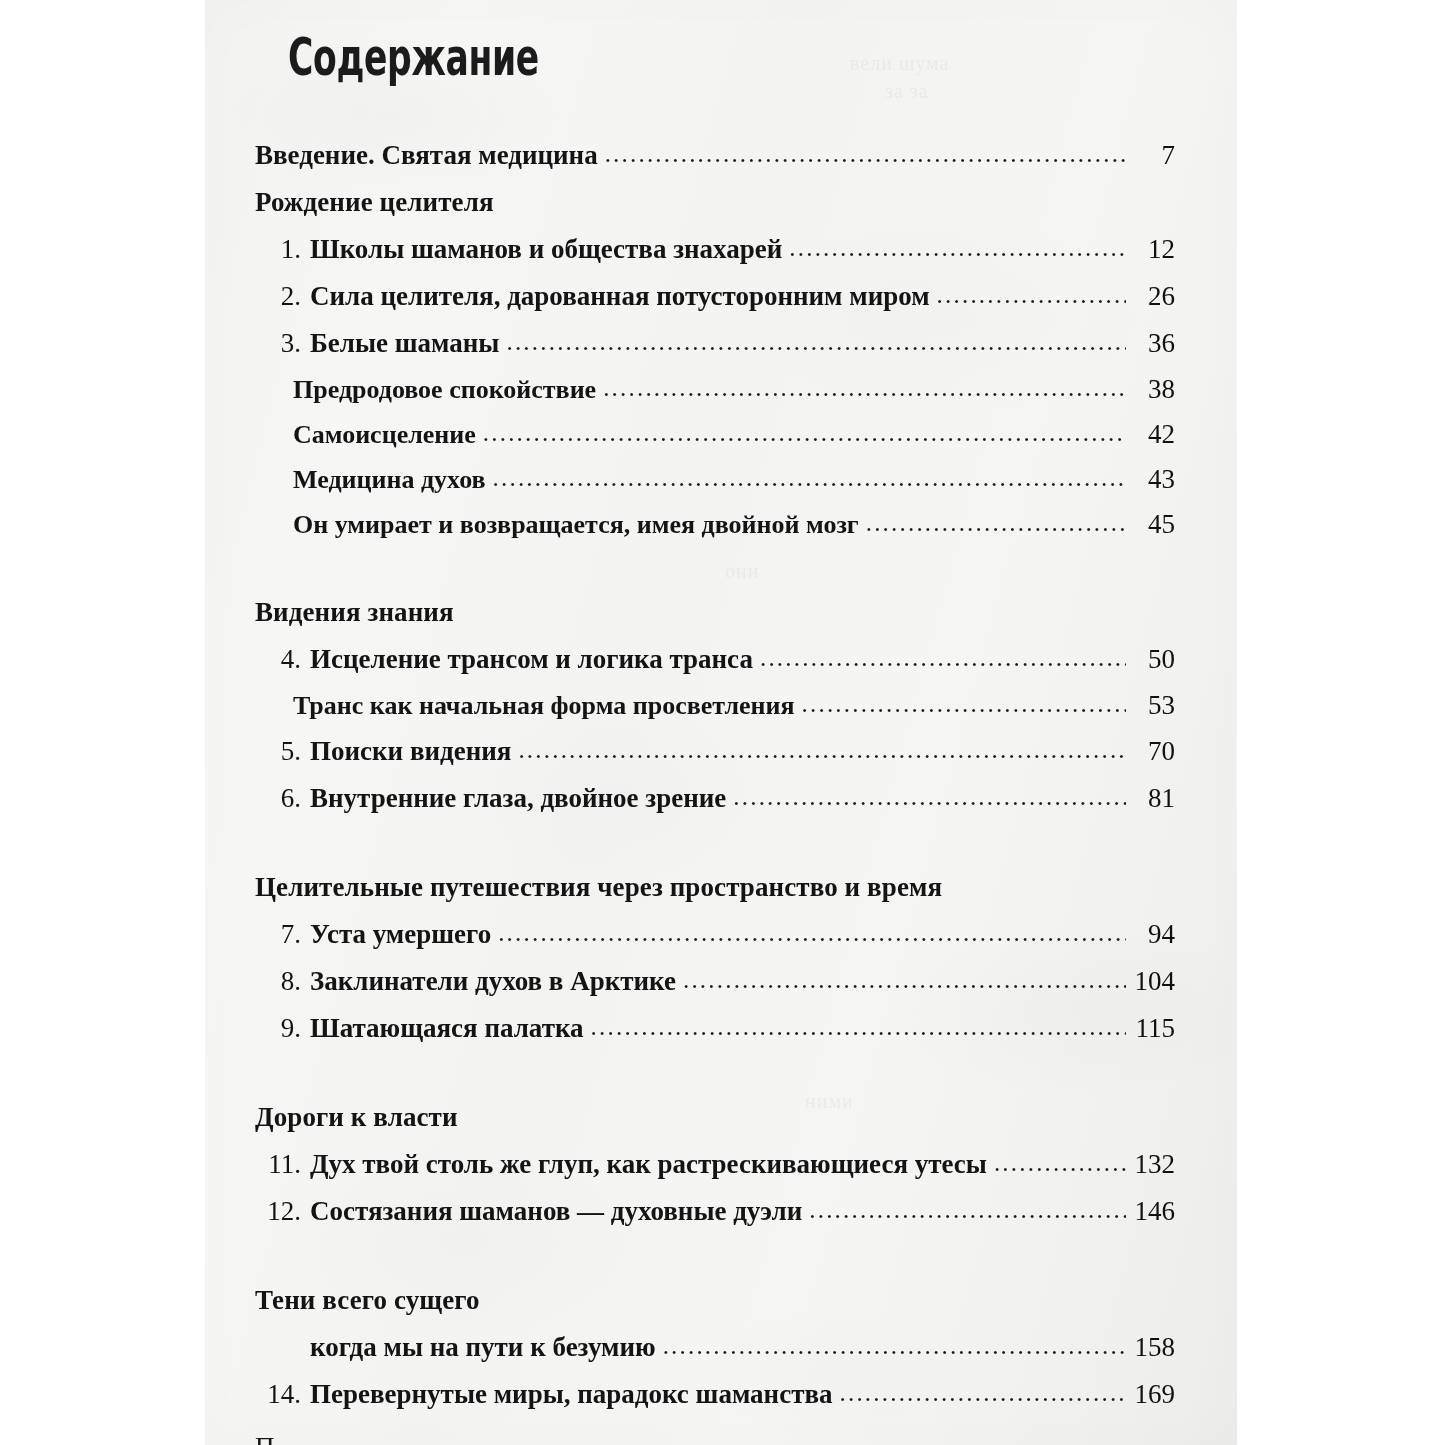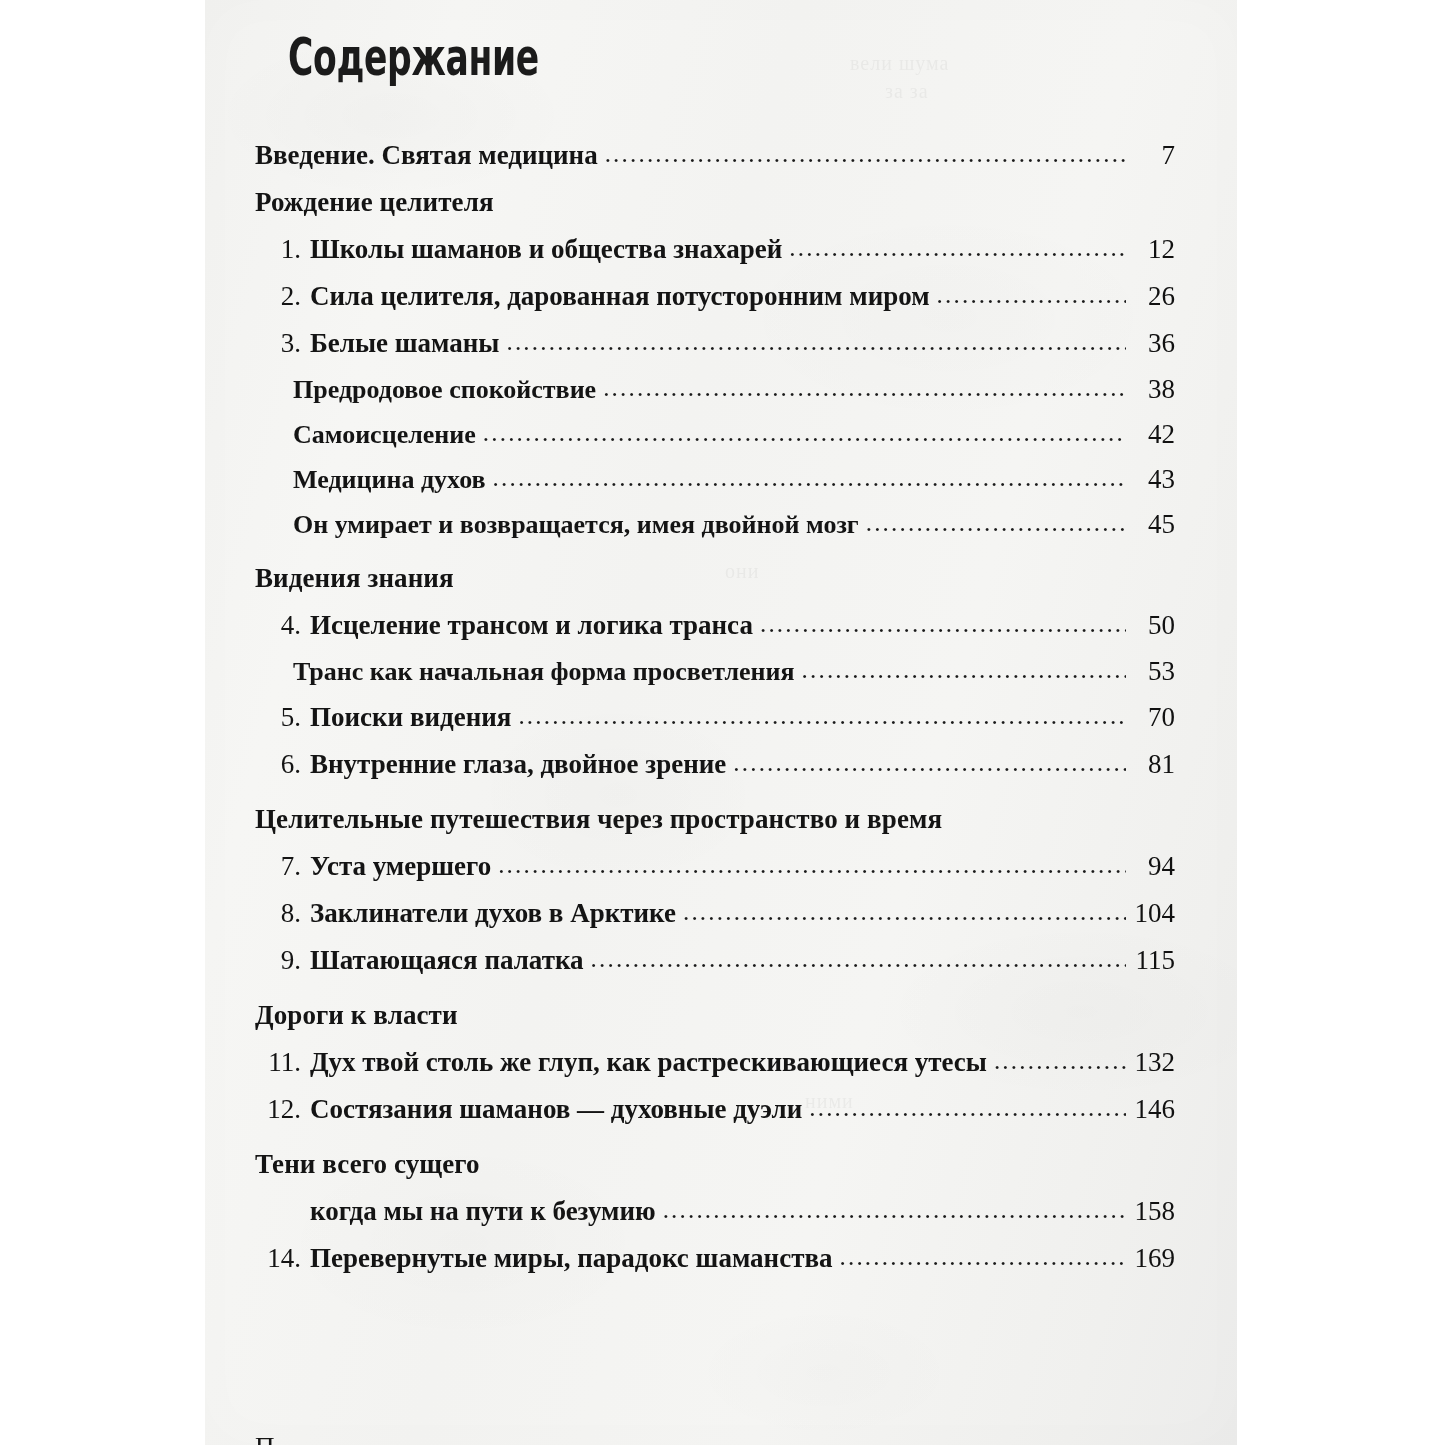--- a/index.html
+++ b/index.html
@@ -101,21 +101,21 @@
   }
 
   
   .section-head {
     font-size: 27px;
     line-height: 47px;
     color: #141414;
     letter-spacing: 0.1px;
     align-items: center;
   }
-  .section-head.spaced { margin-top: 8px; }
+  .section-head.spaced { margin-top: 42px; }
 
   
   .dots {
     flex: 1 1 auto;
     min-width: 12px;
     overflow: hidden;
     margin: 0 5px 0 7px;
     position: relative;
     top: -2px;
     font-size: 25px;

